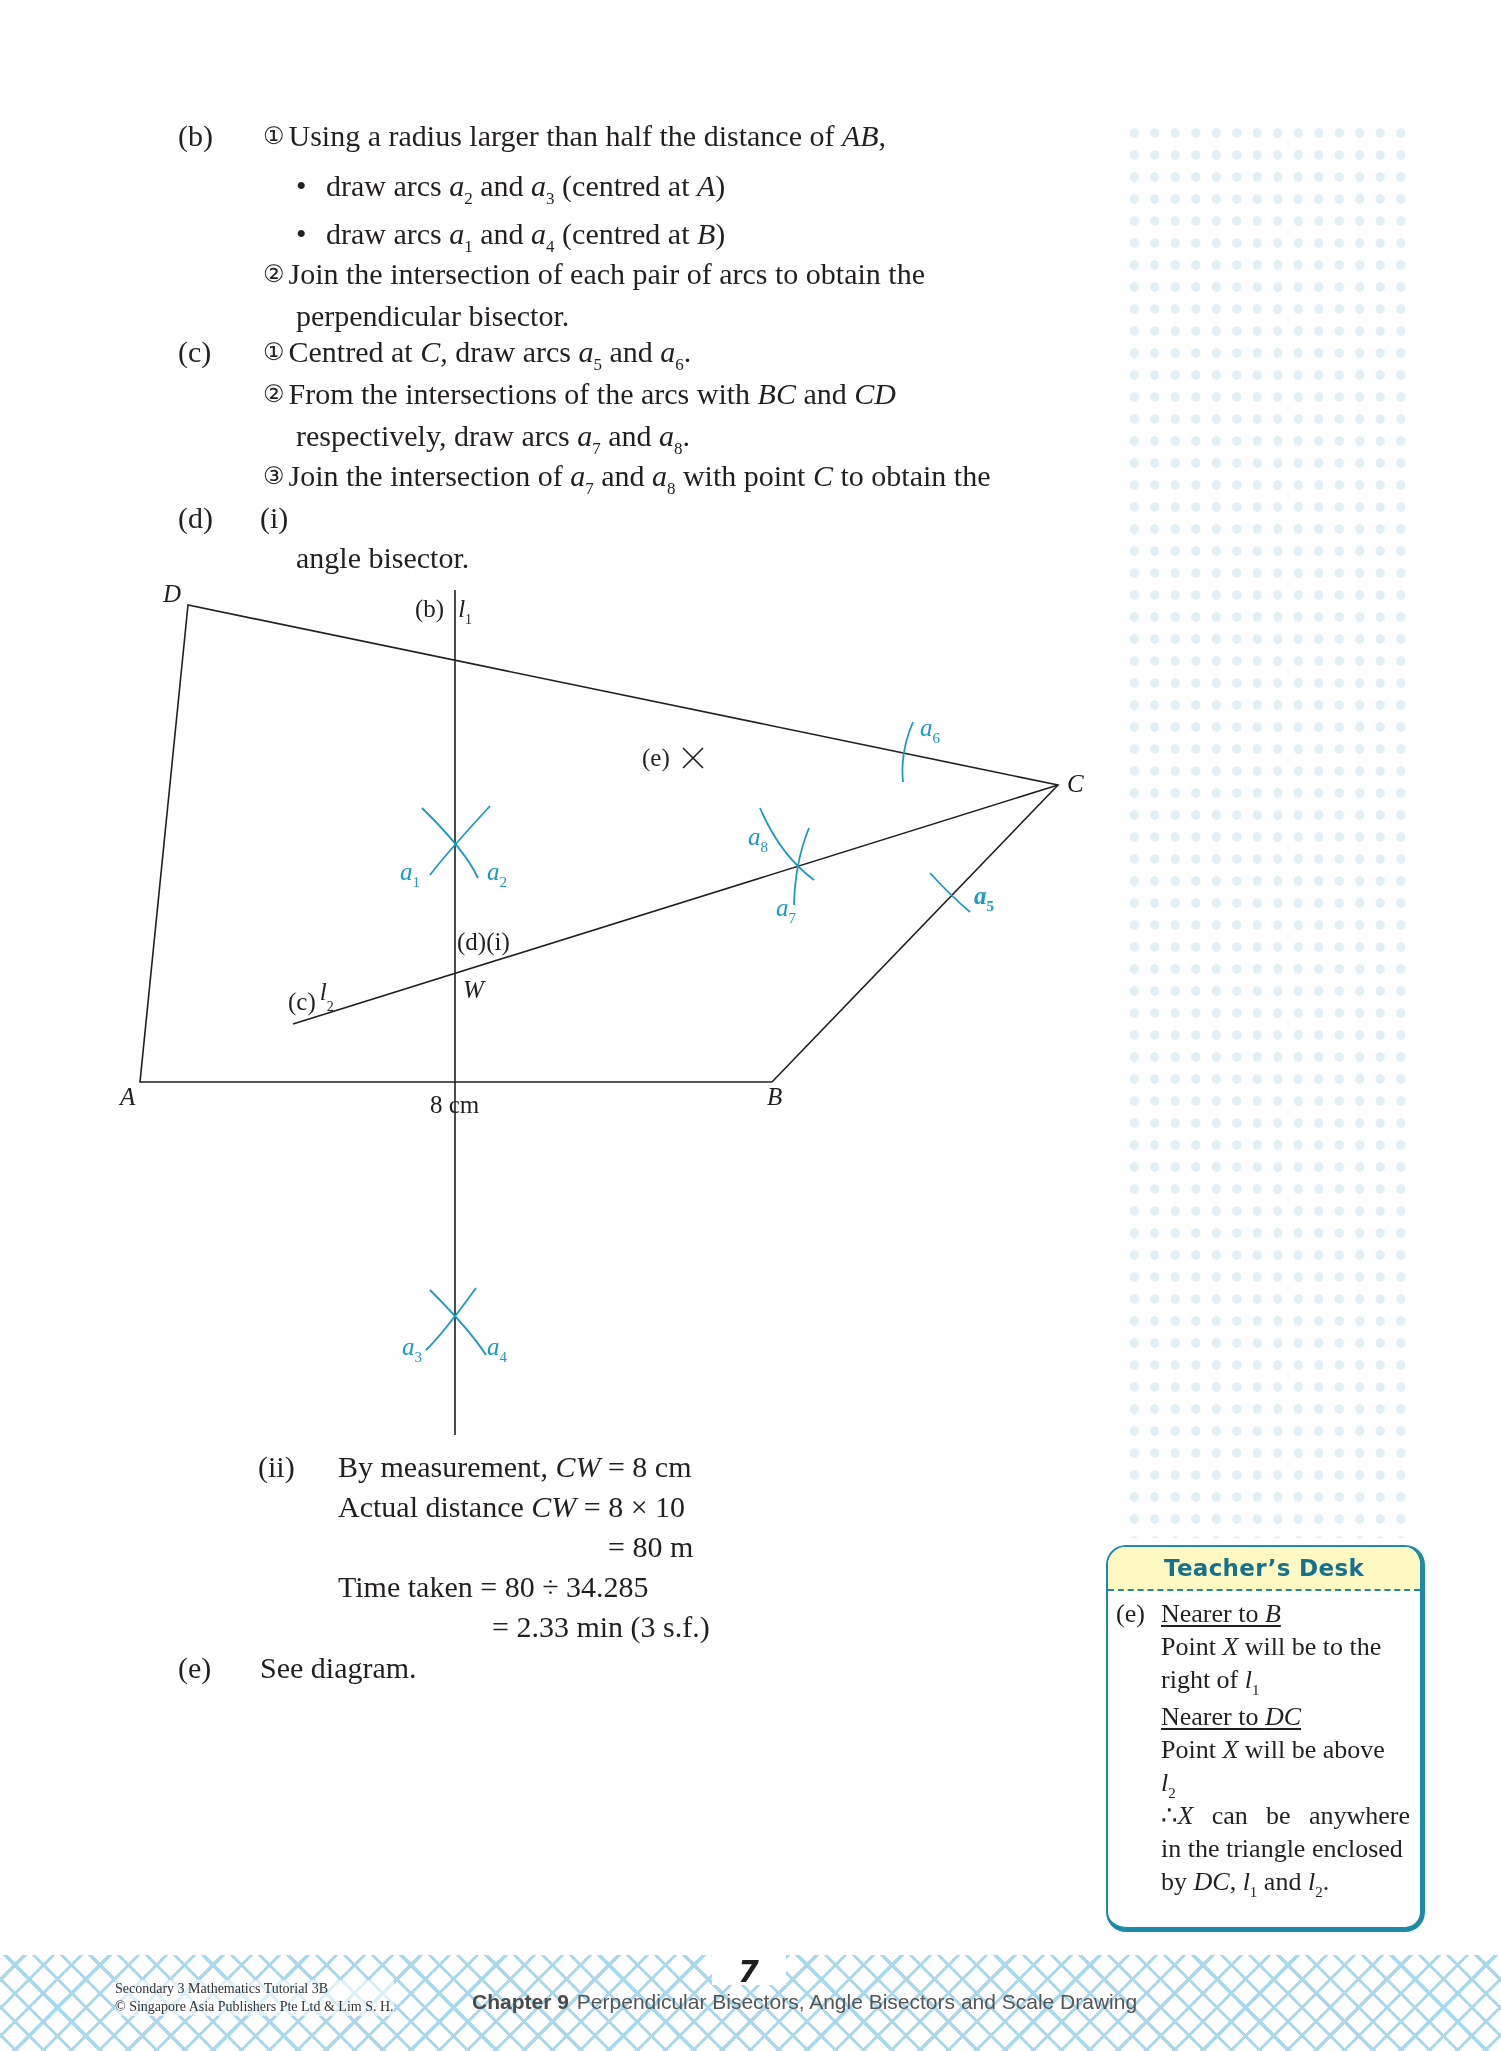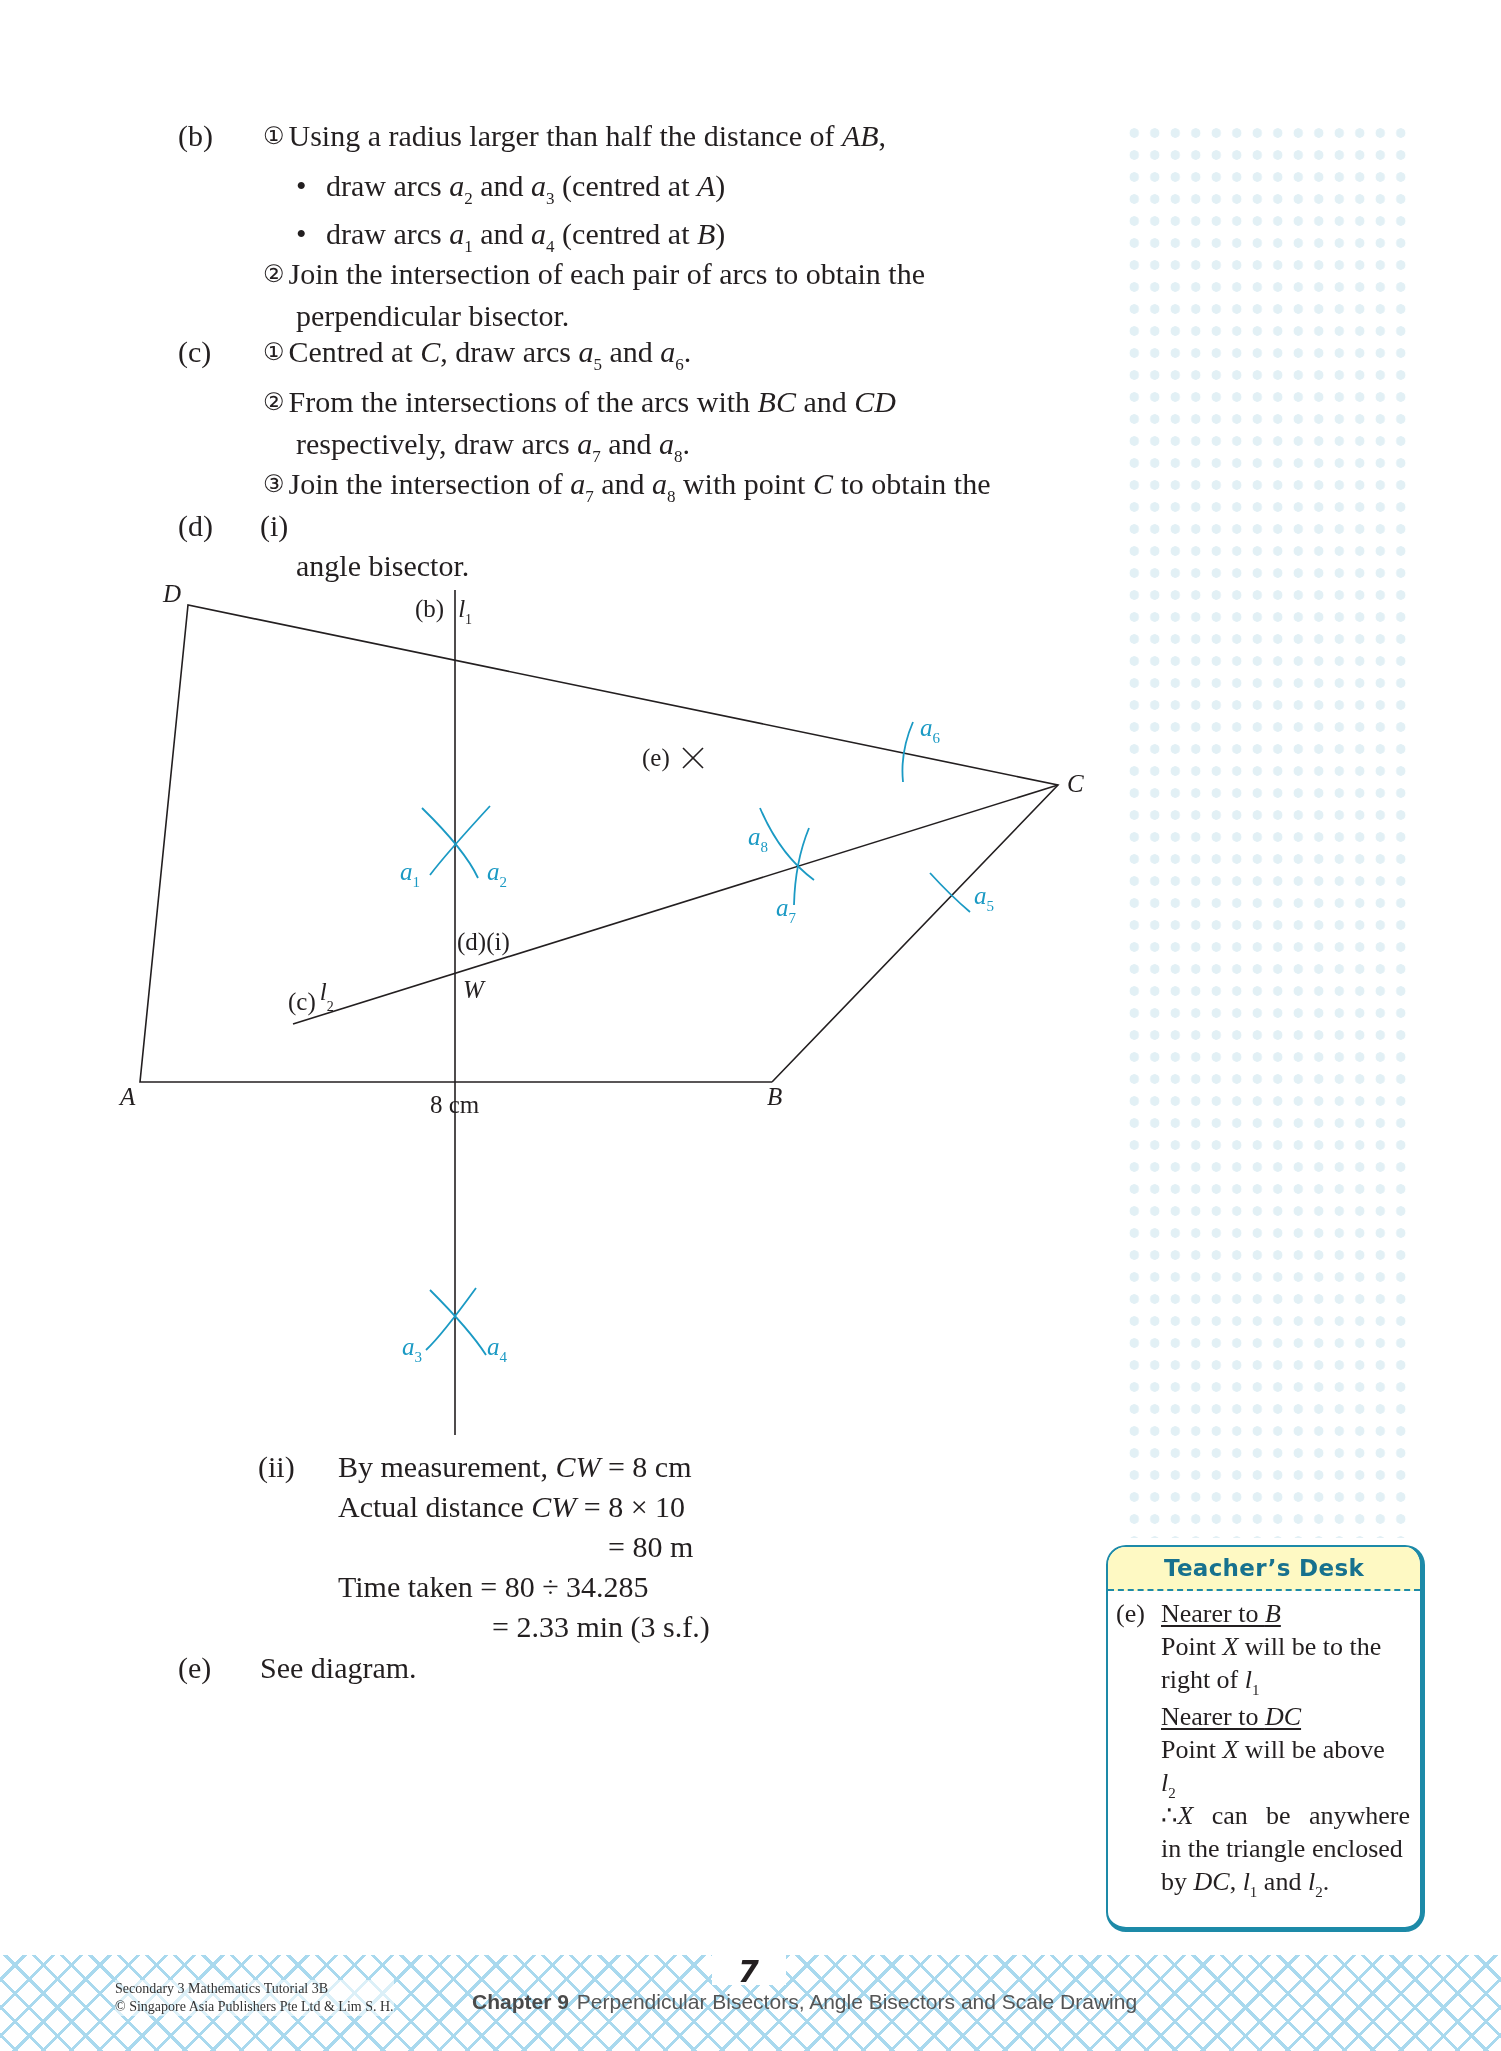--- a/index.html
+++ b/index.html
@@ -83,21 +83,21 @@
   <div style="padding-left:85px;">
     <span class="circ">②</span><span>Join the intersection of each pair of arcs to obtain the</span>
   </div>
   <div style="padding-left:118px;">perpendicular bisector.</div>
 </div>
 
 <div class="text-block" style="left:178px; top:332px;">
   <div>
     <span style="display:inline-block; width:85px;">(c)</span><span class="circ">①</span><span>Centred at </span><span class="it">C</span><span>, draw arcs </span><span class="it">a</span><sub>5</sub><span> and </span><span class="it">a</span><sub>6</sub><span>.</span>
   </div>
-  <div style="padding-left:85px;margin-top:8px;">
+  <div style="padding-left:85px;">
     <span class="circ">②</span><span>From the intersections of the arcs with </span><span class="it">BC</span><span> and </span><span class="it">CD</span>
   </div>
   <div style="padding-left:118px;">
     <span>respectively, draw arcs </span><span class="it">a</span><sub>7</sub><span> and </span><span class="it">a</span><sub>8</sub><span>.</span>
   </div>
   <div style="padding-left:85px;">
     <span class="circ">③</span><span>Join the intersection of </span><span class="it">a</span><sub>7</sub><span> and </span><span class="it">a</span><sub>8</sub><span> with point </span><span class="it">C</span><span> to obtain the</span>
   </div>
   <div>
     <span style="display:inline-block; width:82px;">(d)</span><span>(i)</span>
@@ -149,21 +149,21 @@
 <div class="dlabel" style="left:288px; top:988px;">
   <span>(c)</span><span class="it" style="margin-left:4px; position:relative; top:-10px;">l</span><sub style="font-size:14px; vertical-align:-1px;">2</sub>
 </div>
 <div class="dlabel" style="left:457px; top:928px;">(d)(i)</div>
 <div class="dlabel" style="left:642px; top:744px;"><span>(e)</span></div>
 
 <div class="arc-label" style="left:400px; top:858px;"><span>a</span><sub>1</sub></div>
 <div class="arc-label" style="left:487px; top:858px;"><span>a</span><sub>2</sub></div>
 <div class="arc-label" style="left:402px; top:1333px;"><span>a</span><sub>3</sub></div>
 <div class="arc-label" style="left:487px; top:1333px;"><span>a</span><sub>4</sub></div>
-<div class="arc-label" style="left:974px; top:882px;"><span>a</span><sub>5</sub></div>
+<div class="arc-label" style="left:974px; top:882px;font-weight:bold;"><span>a</span><sub>5</sub></div>
 <div class="arc-label" style="left:920px; top:714px;"><span>a</span><sub>6</sub></div>
 <div class="arc-label" style="left:776px; top:894px;"><span>a</span><sub>7</sub></div>
 <div class="arc-label" style="left:748px; top:823px;"><span>a</span><sub>8</sub></div>
 
 <div class="text-block" style="left:258px; top:1447px;">
   <div>
     <span style="display:inline-block; width:80px;">(ii)</span><span>By measurement, </span><span class="it">CW</span><span> = 8 cm</span>
   </div>
   <div style="padding-left:80px;">
     <span>Actual distance </span><span class="it">CW</span><span> = 8 × 10</span>

